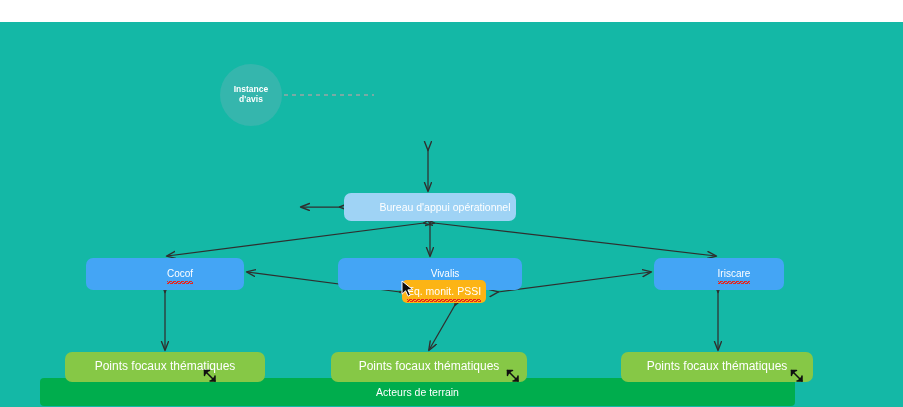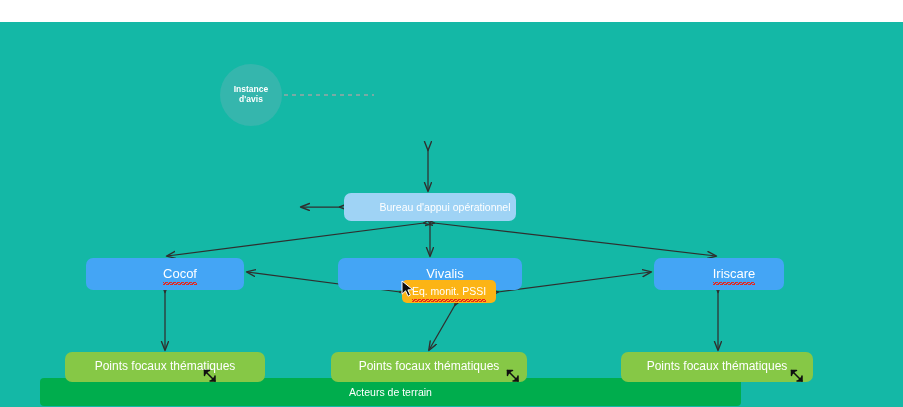--- a/index.html
+++ b/index.html
@@ -62,49 +62,49 @@
   }
   .box-bureau {
     left: 344px; top: 171px;
     width: 172px; height: 28px;
     background: #9fd3f5;
     font-size: 10.5px;
   }
   .box-blue {
     background: #44a5f5;
     height: 32px;
-    font-size: 13px;
+    font-size: 10px;
   }
   .box-cocof  { left: 86px;  top: 236px; width: 158px; }
   .box-vivalis{ left: 338px; top: 236px; width: 184px; }
   .box-iriscare{left: 654px; top: 236px; width: 130px; }
 
   .box-pssi {
     left: 402px; top: 258px;
-    width: 94px; height: 23px;
+    width: 84px; height: 23px;
     background: #fcb415;
     border-radius: 5px;
     font-size: 10.5px;
     z-index: 6;
   }
 
   .box-green {
     background: #86c846;
     height: 30px;
     font-size: 12px;
     border-radius: 7px;
     z-index: 4;
   }
   .pf1 { left: 65px;  top: 330px; width: 200px; }
   .pf2 { left: 331px; top: 330px; width: 196px; }
   .pf3 { left: 621px; top: 330px; width: 192px; }
 
   .box-acteurs {
     left: 40px; top: 356px;
-    width: 701px; height: 28px;
+    width: 755px; height: 28px;
     background: #00ad4d;
     border-radius: 4px;
     font-size: 10.5px;
     z-index: 3;
   }
 
   
   .squig {
     position: relative;
     display: inline-block;

